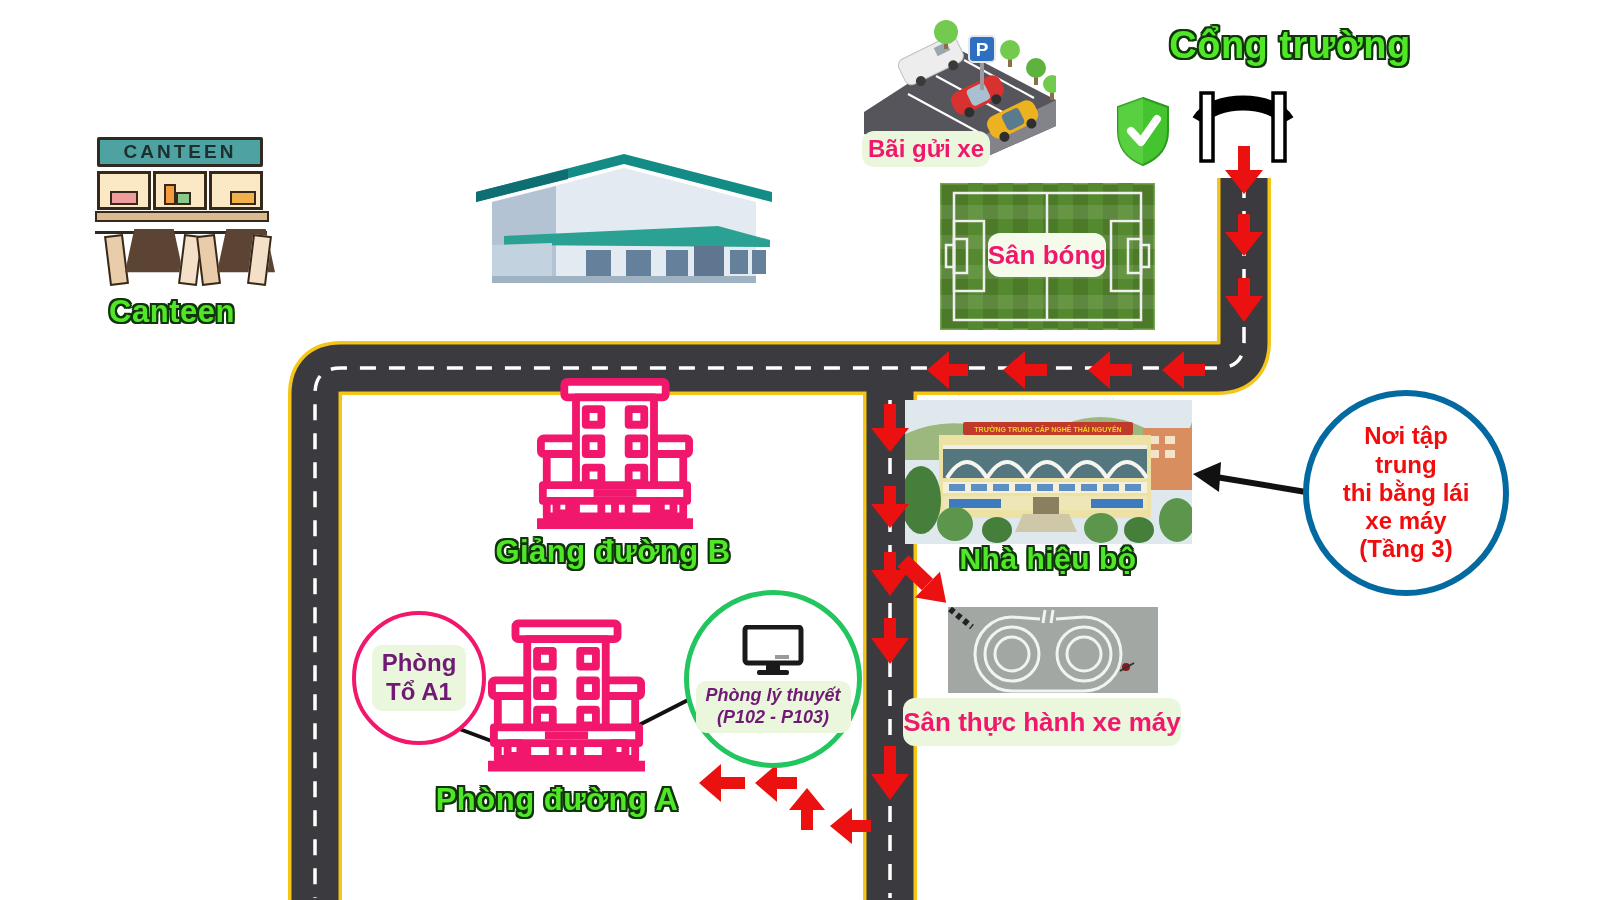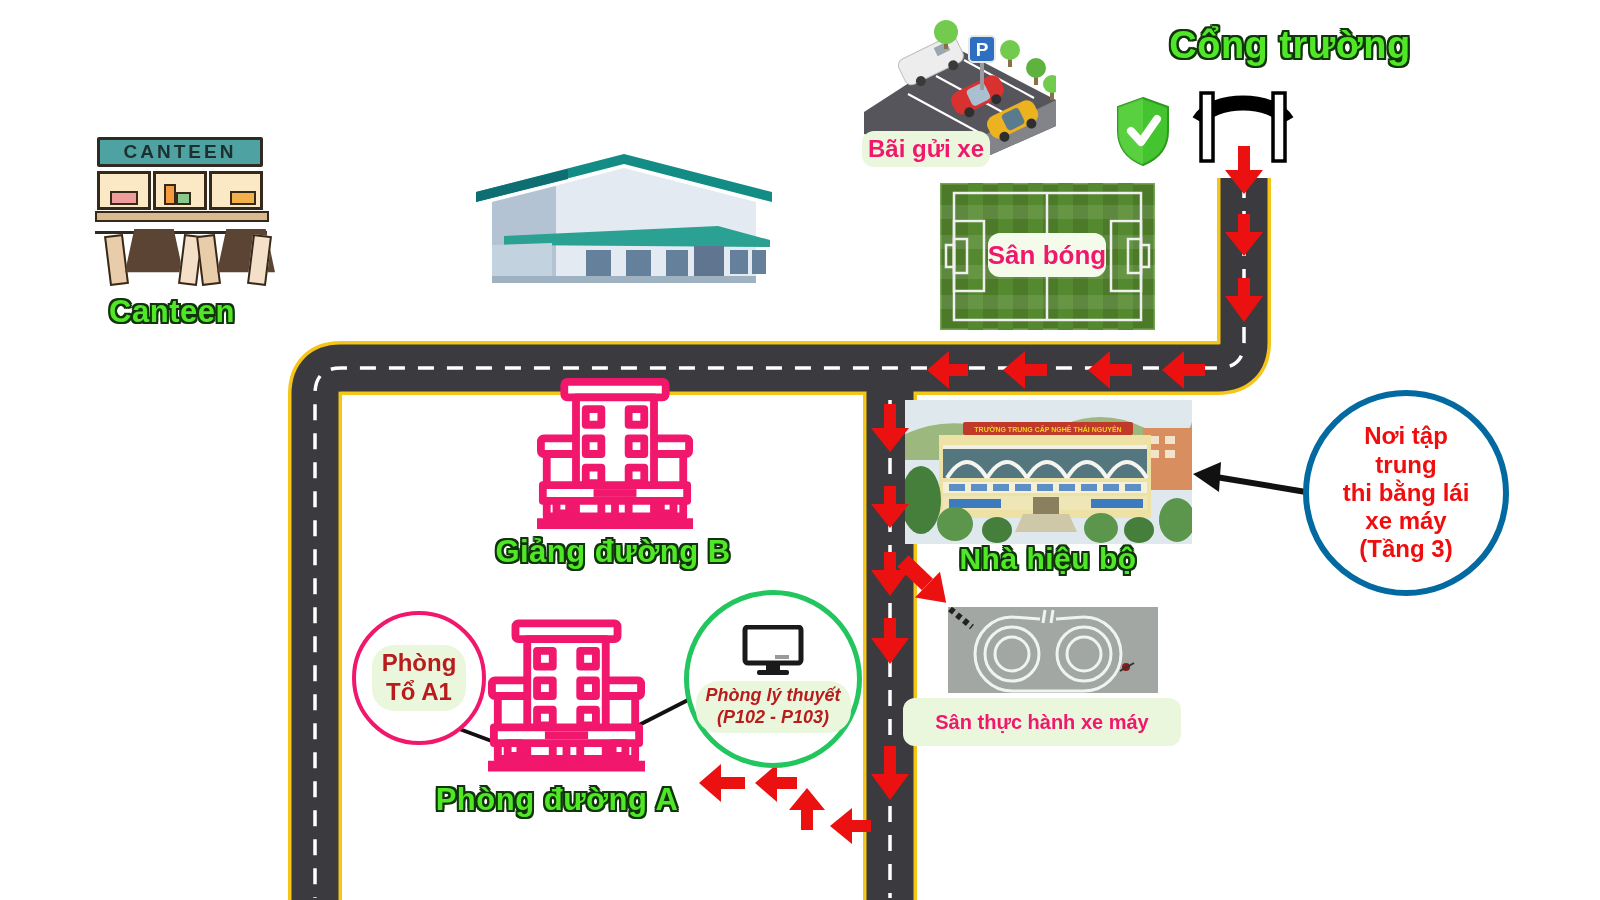--- a/index.html
+++ b/index.html
@@ -16,21 +16,21 @@
       2px 2px 0 #10350A,-2px -2px 0 #10350A,2px -2px 0 #10350A,-2px 2px 0 #10350A;}
   .glabel.big{font-size:38px;}
 
   
   .plabel{position:absolute;z-index:5;background:#EAF7DC;color:#F0176C;font-weight:700;
     display:flex;align-items:center;justify-content:center;border-radius:12px;white-space:nowrap;}
 
   
   .callout{position:absolute;z-index:4;background:#ffffff;border-radius:50%;
     display:flex;flex-direction:column;align-items:center;justify-content:center;text-align:center;}
-  .callout .pill{background:#EAF7DC;border-radius:22px;padding:4px 10px;color:#b91c1c;font-weight:800;line-height:1.2;}
+  .callout .pill{background:#EAF7DC;border-radius:10px;padding:4px 10px;color:#701a75;font-weight:800;line-height:1.2;}
   #exam-callout{border:6px solid #0369a1;color:#F10D0D;font-weight:800;font-size:24px;line-height:1.18;}
   #room-a1-callout{border:4px solid #F0176C;font-size:24px;}
   #theory-callout{border:5px solid #22c55e;font-size:18px;font-style:italic;}
 
   
   #canteen{position:absolute;left:95px;top:133px;width:172px;height:162px;z-index:2;}
   .c-sign{position:absolute;left:2px;top:4px;width:160px;height:24px;background:#4FA2A2;
     border:3px solid #2F2A22;border-radius:2px;color:#1E2F2F;font-weight:700;font-size:19px;
     letter-spacing:3px;display:flex;align-items:center;justify-content:center;}
   .c-win{position:absolute;top:38px;width:48px;height:33px;background:#FBE9C6;border:3px solid #37291A;}
@@ -316,21 +316,21 @@
         <path d="M108 12 L136 10"></path>
       <line x1="97" y1="3" x2="95" y2="16"></line>
         <line x1="105" y1="3" x2="103" y2="16"></line>
     </g>
     <line x1="2" y1="2" x2="24" y2="20" stroke="#222222" stroke-width="6" stroke-dasharray="5 4"></line>
     <g>
       <circle cx="178" cy="60" r="4" fill="#8B1A1A"></circle>
         <line x1="172" y1="64" x2="186" y2="56" stroke="#333" stroke-width="2"></line>
     </g>
   </svg>
-  <div class="plabel" style="left:903px;top:698px;width:278px;height:48px;font-size:20px">Sân thực hành xe máy</div>
+  <div class="plabel" style="left:903px;top:698px;width:278px;height:48px;font-size:26px">Sân thực hành xe máy</div>
 
   <svg class="abs z3" style="left:0;top:0" width="1600" height="900" viewBox="0 0 1600 900" style2="pointer-events:none">
     <g fill="#EC1111">
 
       <rect x="1238" y="146" width="12" height="26"></rect>
         <polygon points="1225,170 1263,170 1244,194"></polygon>
       <rect x="1238" y="214" width="12" height="20"></rect>
         <polygon points="1225,232 1263,232 1244,256"></polygon>
       <rect x="1238" y="278" width="12" height="20"></rect>
         <polygon points="1225,296 1263,296 1244,322"></polygon>

